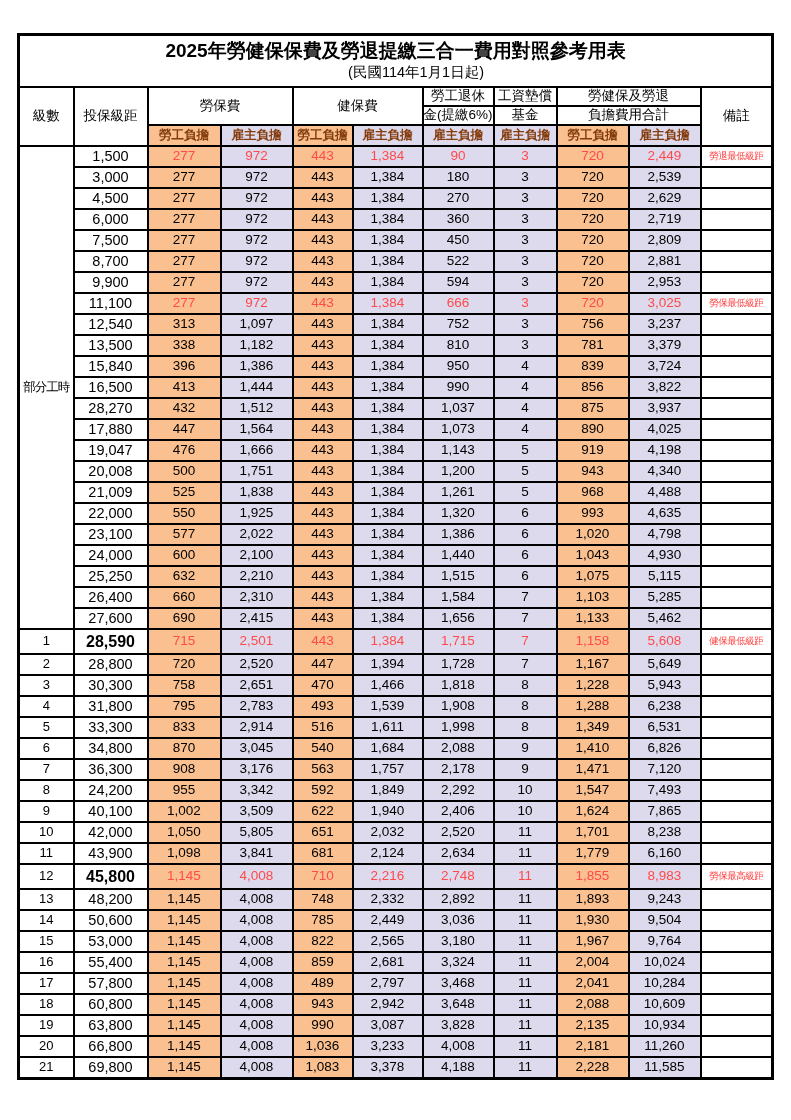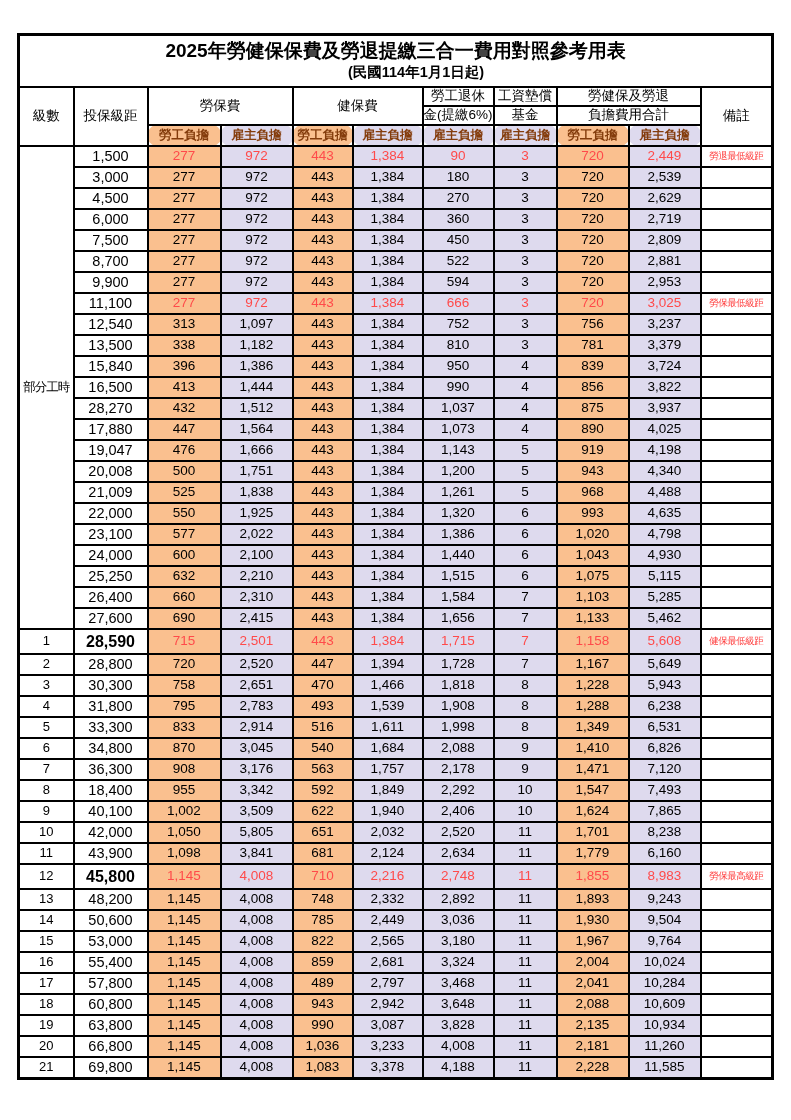--- a/index.html
+++ b/index.html
@@ -4,24 +4,24 @@
 <style>
   html,body{margin:0;padding:0;background:#fff;}
   #page{position:relative;width:707px;height:1120px;background:#fff;
         font-family:"Liberation Sans","DejaVu Sans",sans-serif;color:#000;}
   table{border-collapse:collapse;table-layout:fixed;position:absolute;left:17px;top:33px;width:757px;}
   td,th{border:2px solid #000;text-align:center;vertical-align:middle;padding:0;
         font-size:13.5px;line-height:1.1;height:19px;overflow:hidden;white-space:nowrap;}
   table{border:3px solid #000;}
   .title-cell{height:50px;border-bottom:2px solid #000;}
   .t1{font-size:19px;font-weight:bold;display:block;}
-  .t2{font-size:14.5px;font-weight:bold;display:block;margin-top:4px;padding-left:41px;}
+  .t2{font-size:14.5px;font-weight:normal;display:block;margin-top:4px;padding-left:41px;}
   th{font-weight:normal;font-size:13.5px;background:#fff;}
   .h-row1 th,.h-row2 th{height:17px;}
-  .subhdr th{height:19px;font-size:12.5px;font-weight:bold;border-radius:9px;}
+  .subhdr th{height:19px;font-size:12.5px;font-weight:bold;}
   .c-emp{background:#FAC08F;}
   .c-er{background:#DEDAEE;}
   .subhdr .c-emp,.subhdr .c-er{color:#843C0C;}
   td.col-bracket{font-size:14.5px;}
   td.col-level{font-size:13px;}
   td.part-time{font-size:12.5px;letter-spacing:-1px;border-radius:23px;}
   td.col-remark{font-size:9.5px;color:#FF3B3B;letter-spacing:-0.5px;}
   tr.highlight td.c-emp,tr.highlight td.c-er{color:#FF4A4A;}
   tr.tall td{height:23px;}
   tr.tall td.col-bracket{font-weight:bold;font-size:16px;}
@@ -441,21 +441,21 @@
           <td class="c-emp">563</td>
           <td class="c-er">1,757</td>
           <td class="c-er">2,178</td>
           <td class="c-er">9</td>
           <td class="c-emp">1,471</td>
           <td class="c-er">7,120</td>
           <td class="col-remark"></td>
         </tr>
         <tr>
           <td class="col-level">8</td>
-          <td class="col-bracket">18,400</td>
+          <td class="col-bracket">24,200</td>
           <td class="c-emp">955</td>
           <td class="c-er">3,342</td>
           <td class="c-emp">592</td>
           <td class="c-er">1,849</td>
           <td class="c-er">2,292</td>
           <td class="c-er">10</td>
           <td class="c-emp">1,547</td>
           <td class="c-er">7,493</td>
           <td class="col-remark"></td>
         </tr>

